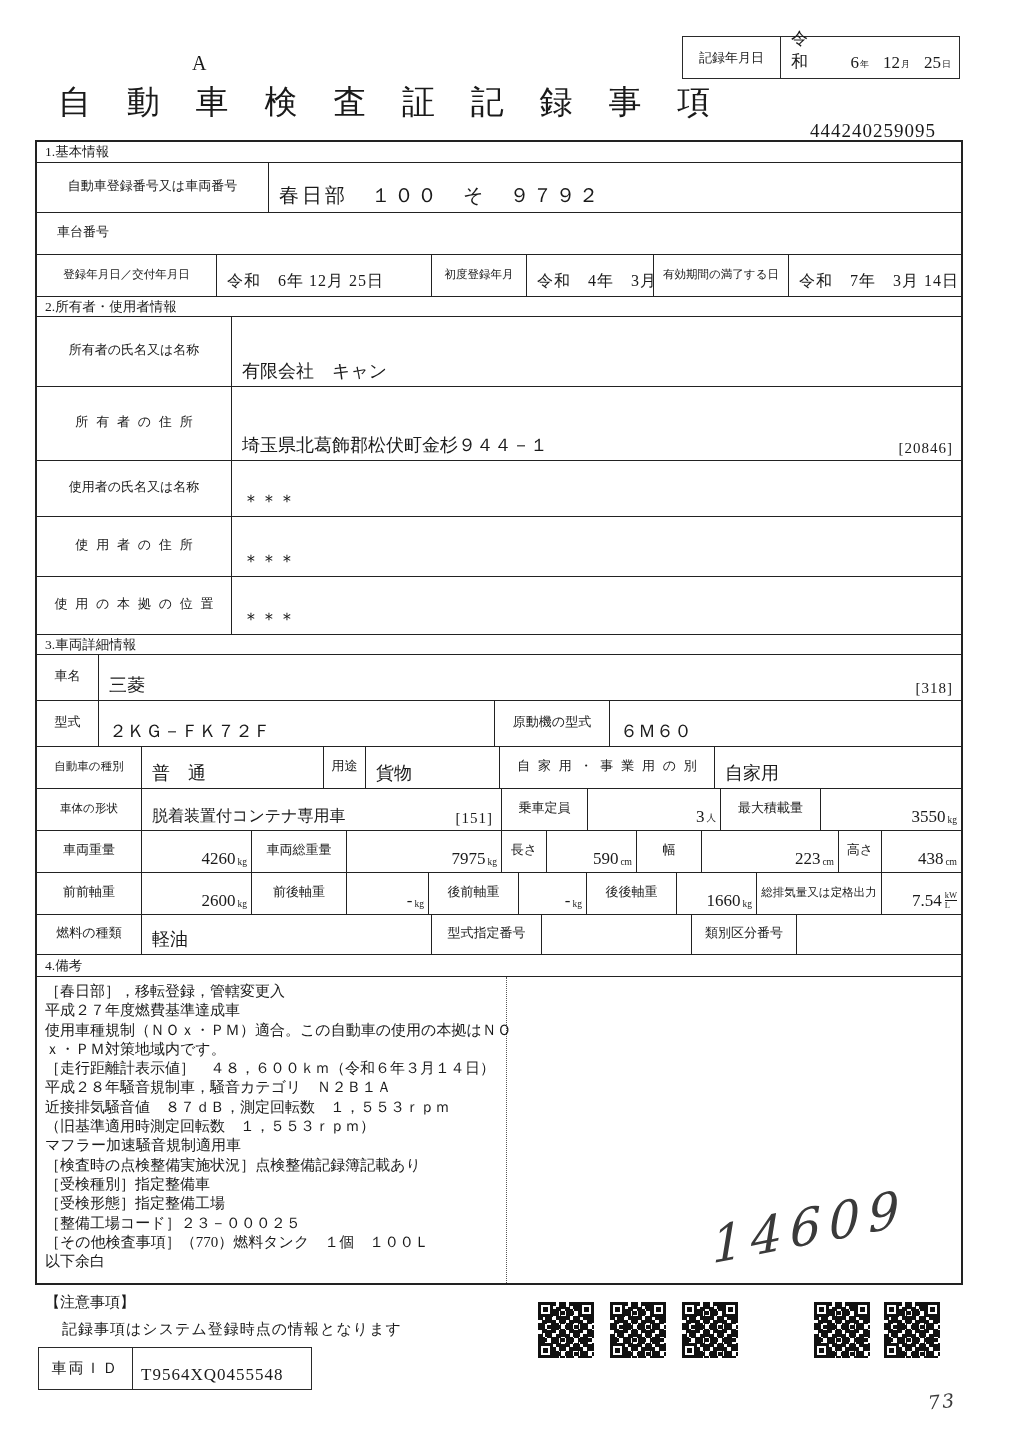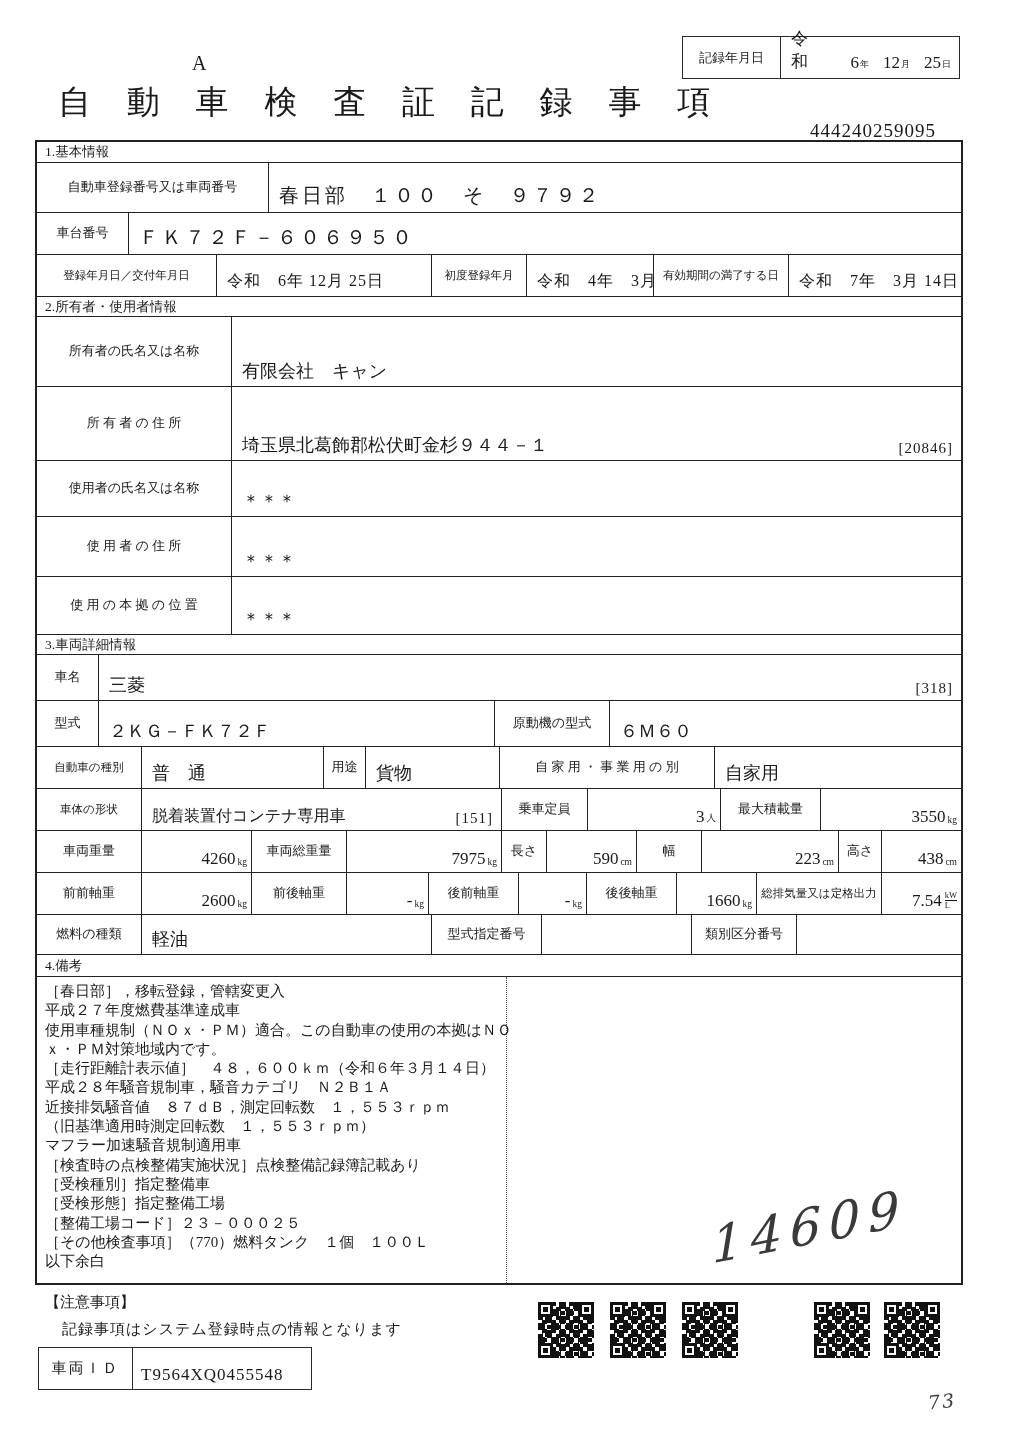--- a/index.html
+++ b/index.html
@@ -25,21 +25,21 @@
   
   .main-table { position:absolute; left:35px; top:140px; width:928px; height:1145px;
     border:2px solid #222; display:flex; flex-direction:column; }
   .sec-head { height:20px; display:flex; align-items:center; padding-left:8px; font-size:13.5px;
     border-top:1.5px solid #222; }
   .sec-head:first-child { border-top:none; }
   .row { display:flex; border-top:1.5px solid #222; }
   .row > div { border-right:1.5px solid #222; }
   .row > div:last-child { border-right:none; }
   .lbl { display:flex; align-items:center; justify-content:center; font-size:13px;
-    text-align:center; padding:0 3px; line-height:1.25; }
+    text-align:center; padding:0 3px; line-height:1.25;font-family:Liberation Mono, monospace; }
   .lbl.sm { font-size:11.5px; }
   .val { display:flex; align-items:flex-end; padding:2px 8px 3px 10px; font-size:18px;
     white-space:nowrap; overflow:hidden; }
   .val.big { font-size:20px; letter-spacing:3px; }
   .val.date { font-size:16px; align-items:flex-end; padding-bottom:4px; letter-spacing:1px; }
   .val.split { justify-content:space-between; }
   .val .code { font-size:15px; letter-spacing:1px; align-self:flex-end; }
   .num { justify-content:flex-end; align-items:flex-end; font-size:17px; padding:2px 4px 3px 4px; }
   .unit { font-size:9.5px; padding-bottom:2px; margin-left:2px; }
   .unit-stack { display:flex; flex-direction:column; font-size:8.5px; line-height:9px;
@@ -99,21 +99,20 @@
 
     <div class="sec-head">1.基本情報</div>
 
     <div class="row" style="height:50px">
       <div class="lbl" style="width:232px">自動車登録番号又は車両番号</div>
       <div class="val big" style="flex:1">春日部　１００　そ　９７９２</div>
     </div>
 
     <div class="row" style="height:42px">
       <div class="lbl" style="width:92px">車台番号</div>
-      <div class="val big" style="flex:1">ＦＫ７２Ｆ－６０６９５０</div>
     </div>
 
     <div class="row" style="height:42px">
       <div class="lbl sm" style="width:180px">登録年月日／交付年月日</div>
       <div class="val date" style="width:215px">令和　6年 12月 25日</div>
       <div class="lbl sm" style="width:95px">初度登録年月</div>
       <div class="val date" style="width:127px">令和　4年　3月</div>
       <div class="lbl sm" style="width:135px">有効期間の満了する日</div>
       <div class="val date" style="flex:1">令和　7年　3月 14日</div>
     </div>

